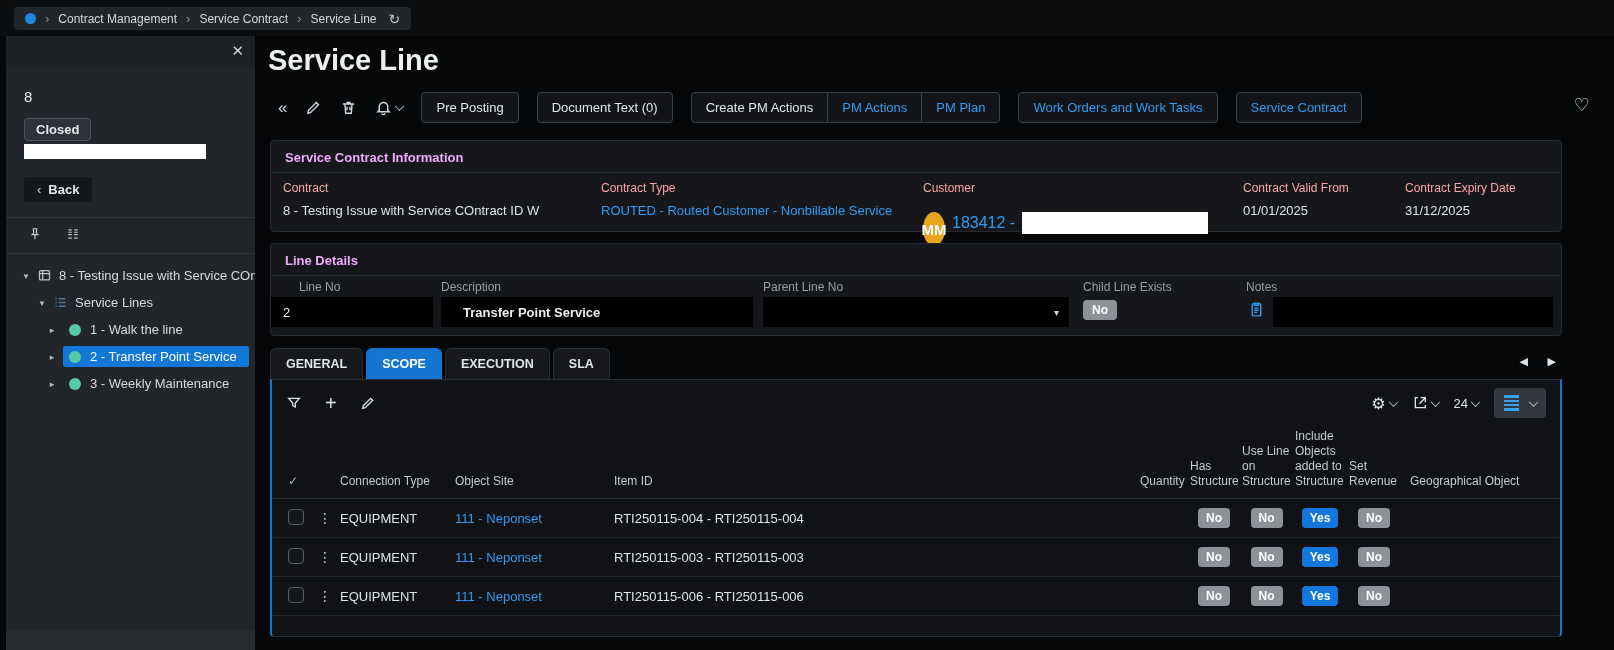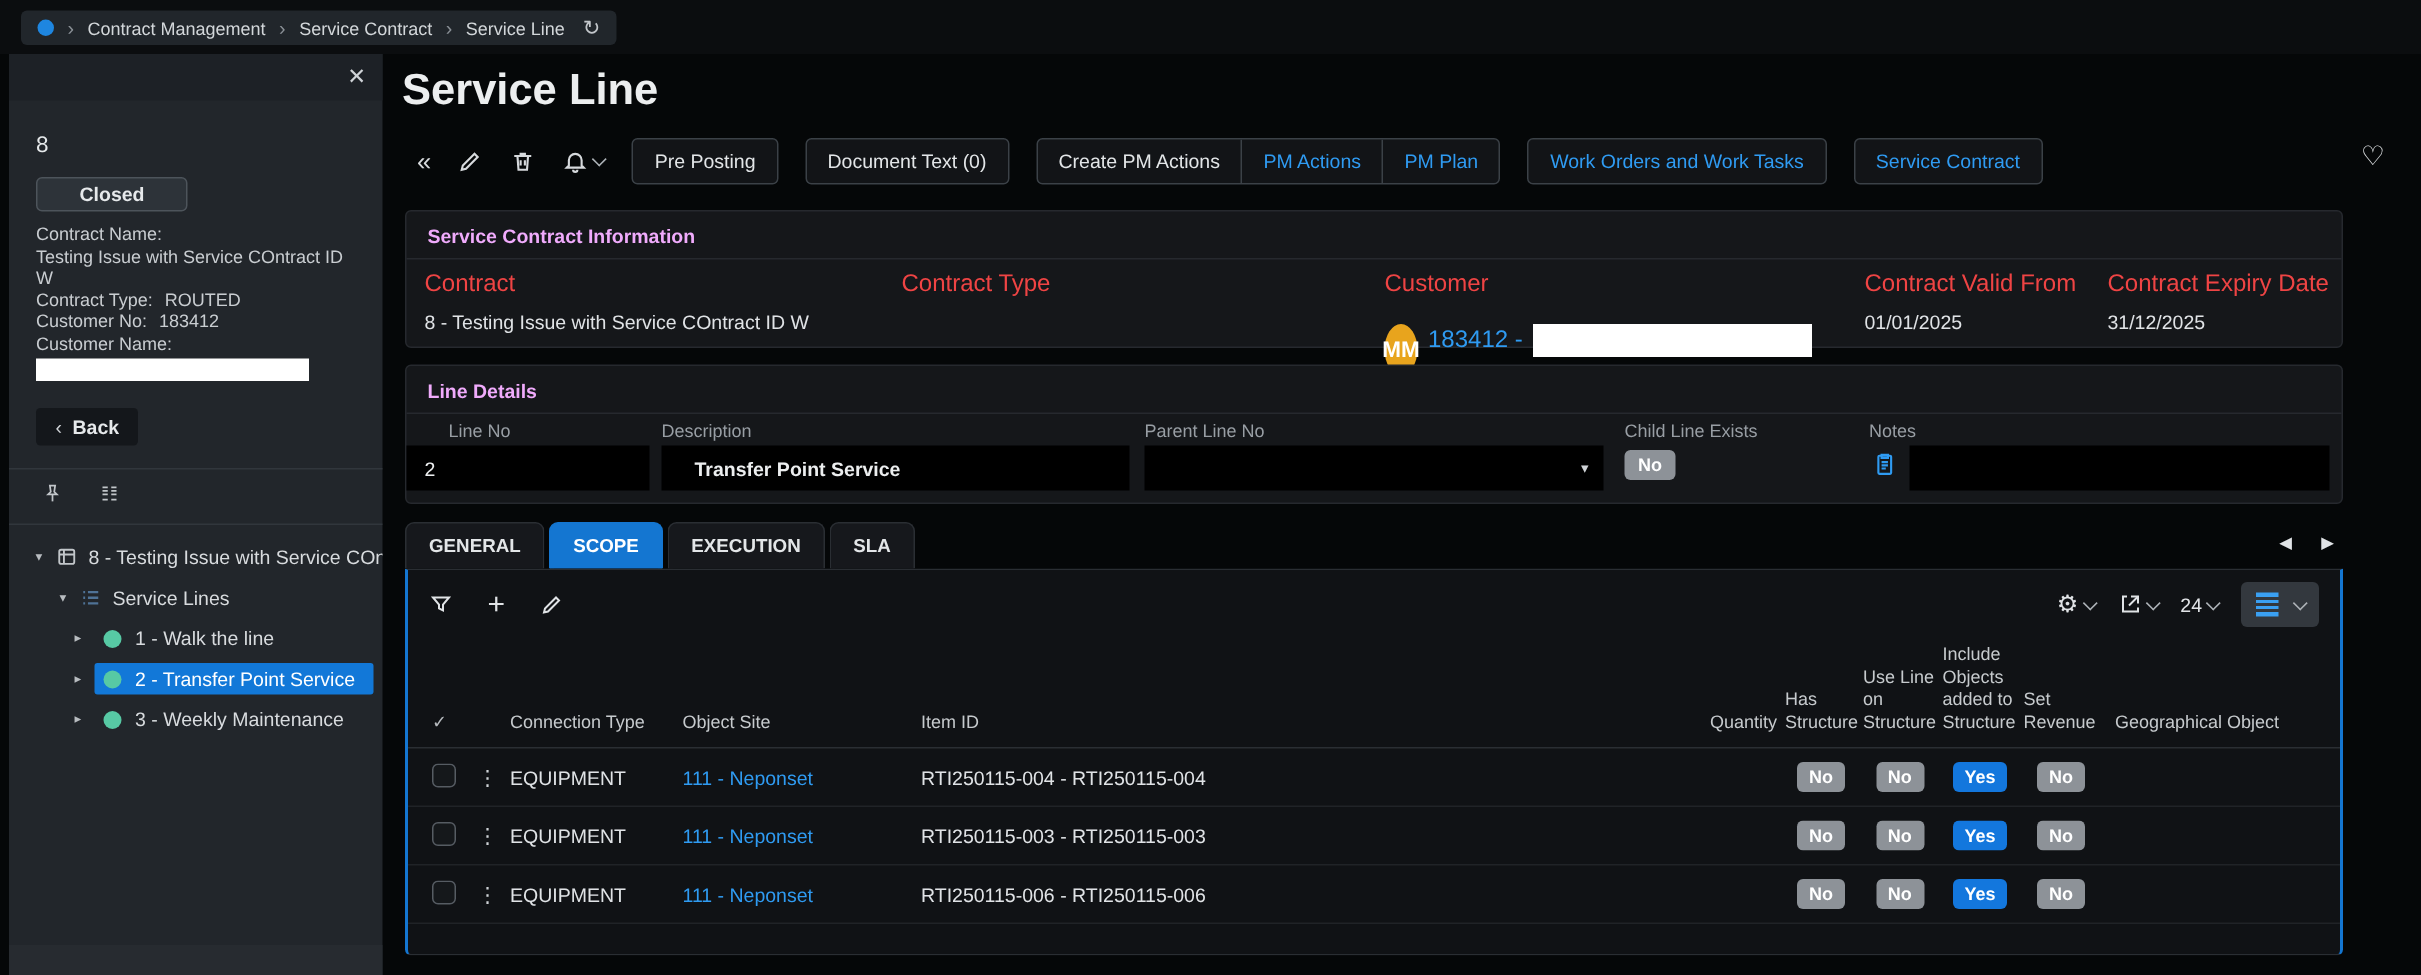--- a/index.html
+++ b/index.html
@@ -18,21 +18,21 @@
   .bc-dot { width:11px; height:11px; border-radius:50%; background:#1e86e0; }
   .bc-sep { color:#8a9096; font-size:13px; }
   .bc-refresh { color:#c2c6ca; font-size:14px; margin-left:3px; cursor:pointer; }
 
   
   .sidebar { position:absolute; left:6px; top:36px; width:249px; height:614px; background:#22262b; }
   .sidebar-head { height:31px; background:#1d2126; position:relative; }
   .sb-close { position:absolute; right:11px; top:6px; font-size:15px; color:#cfd3d7; cursor:pointer; }
   .sb-card { padding:0 18px; }
   .sb-id { margin-top:21px; font-size:15px; color:#e6e9eb; }
-  .sb-badge { display:inline-block; margin-top:13px; padding:3px 28px; background:#2d3339; border:1px solid #4d545b; border-radius:4px; font-weight:bold; font-size:13px; color:#e6e9eb; }
+  .sb-badge { display:inline-block; margin-top:13px; padding:3px 11px; background:#2d3339; border:1px solid #4d545b; border-radius:4px; font-weight:bold; font-size:13px; color:#e6e9eb; }
   .sb-lines { margin-top:8px; font-size:12px; line-height:14.5px; color:#c9cdd1; }
   .sb-lines .val { margin-left:8px; }
   .sb-redacted { width:182px; height:15px; background:#ffffff; margin-top:3px; }
   .sb-back { display:inline-flex; align-items:center; gap:7px; margin-top:18px; padding:5px 13px; background:#14171b; border-radius:3px; font-size:13px; color:#e6e9eb; cursor:pointer; }
   .sb-back .lt { font-size:13px; color:#cfd3d7; }
   .sb-divider { height:1px; background:#31363c; margin-top:15px; }
   .pin-row { display:flex; gap:24px; padding:9px 0 8px 22px; color:#c2c6ca; }
   .pin-row svg { width:14px; height:14px; cursor:pointer; }
   .tree { margin-top:8px; font-size:13px; color:#d8dbde; white-space:nowrap; overflow:hidden; }
   .tree-row { height:27px; display:flex; align-items:center; overflow:hidden; cursor:pointer; }
@@ -59,21 +59,21 @@
   .btn-group { height:31px; display:inline-flex; border:1px solid #3b4147; border-radius:4px; background:#121417; overflow:hidden; }
   .btn-group .gbtn { display:inline-flex; align-items:center; padding:0 14px; font-size:13px; color:#e3e6e8; cursor:pointer; border-left:1px solid #3b4147; white-space:nowrap; }
   .btn-group .gbtn:first-child { border-left:none; }
   .btn-group .gbtn.blue { color:#2f9bf2; }
   .fav { position:absolute; right:24px; top:58px; font-size:18px; color:#e3e6e8; cursor:pointer; }
 
   .panel { position:absolute; left:15px; width:1292px; background:#15171a; border:1px solid #26292e; border-radius:4px; }
   .panel-title { padding:9px 14px 7px; font-size:13px; font-weight:bold; color:#f0abfc; border-bottom:1px solid #26292e; }
   .panel-body { position:relative; }
   .fld { position:absolute; top:0; }
-  .fld .lbl { display:block; margin-top:8px; font-size:16px; color:#ef4444; }
+  .fld .lbl { display:block; margin-top:8px; font-size:12px; color:#fca5a5; }
   .fld .val { display:block; margin-top:8px; font-size:13px; color:#e0e3e6; }
   .link { color:#2f9bf2; text-decoration:none; cursor:pointer; }
   .cust-row { display:flex; align-items:center; gap:7px; margin-top:5px; }
   .avatar { width:22px; height:34px; border-radius:50%; background:#e8a41d; color:#fff; font-size:15px; font-weight:bold; display:flex; align-items:center; justify-content:center;margin-top:12px; }
   .redacted-wide { width:186px; height:22px; background:#ffffff; }
 
   #panel-info { top:104px; height:92px; }
   #panel-line { top:207px; height:93px; }
   .blackbox { position:absolute; background:#000; height:30px; top:21px; display:flex; align-items:center; font-size:13px; color:#eceeef; }
   .lbl-abs { position:absolute; top:4px; font-size:12px; color:#989ea4; }
@@ -141,27 +141,20 @@
   </div>
 </div>
 
 <div class="sidebar">
   <div class="sidebar-head">
     <span class="sb-close">✕</span>
   </div>
   <div class="sb-card">
     <div class="sb-id">8</div>
     <span class="sb-badge">Closed</span>
-    <div class="sb-lines">
-      <div>Contract Name:</div>
-      <div>Testing Issue with Service COntract ID W</div>
-      <div><span>Contract Type:</span><span class="val">ROUTED</span></div>
-      <div><span>Customer No:</span><span class="val">183412</span></div>
-      <div>Customer Name:</div>
-    </div>
     <div class="sb-redacted"></div>
     <div><span class="sb-back">
           <span class="lt">‹</span>
           <b>Back</b>
         </span></div>
   </div>
   <div class="sb-divider"></div>
   <div class="pin-row">
     <span><svg viewBox="0 0 24 24" fill="none" stroke="currentColor" stroke-width="2">
           <path d="M9 3h6l-1 7 3 3H7l3-3-1-7z"></path>
@@ -249,20 +242,21 @@
 
   <div class="panel" id="panel-info">
     <div class="panel-title">Service Contract Information</div>
     <div class="panel-body">
       <div class="fld" style="left:12px;">
         <span class="lbl">Contract</span>
         <span class="val">8 - Testing Issue with Service COntract ID W</span>
       </div>
       <div class="fld" style="left:330px;">
         <span class="lbl">Contract Type</span>
+        <span class="val"><a class="link">ROUTED - Routed Customer - Nonbillable Service</a></span>
       </div>
       <div class="fld" style="left:652px;">
         <span class="lbl">Customer</span>
         <span class="cust-row">
           <span class="avatar">MM</span>
           <a class="link">183412 -</a>
           <span class="redacted-wide"></span>
         </span>
       </div>
       <div class="fld" style="left:972px;">

